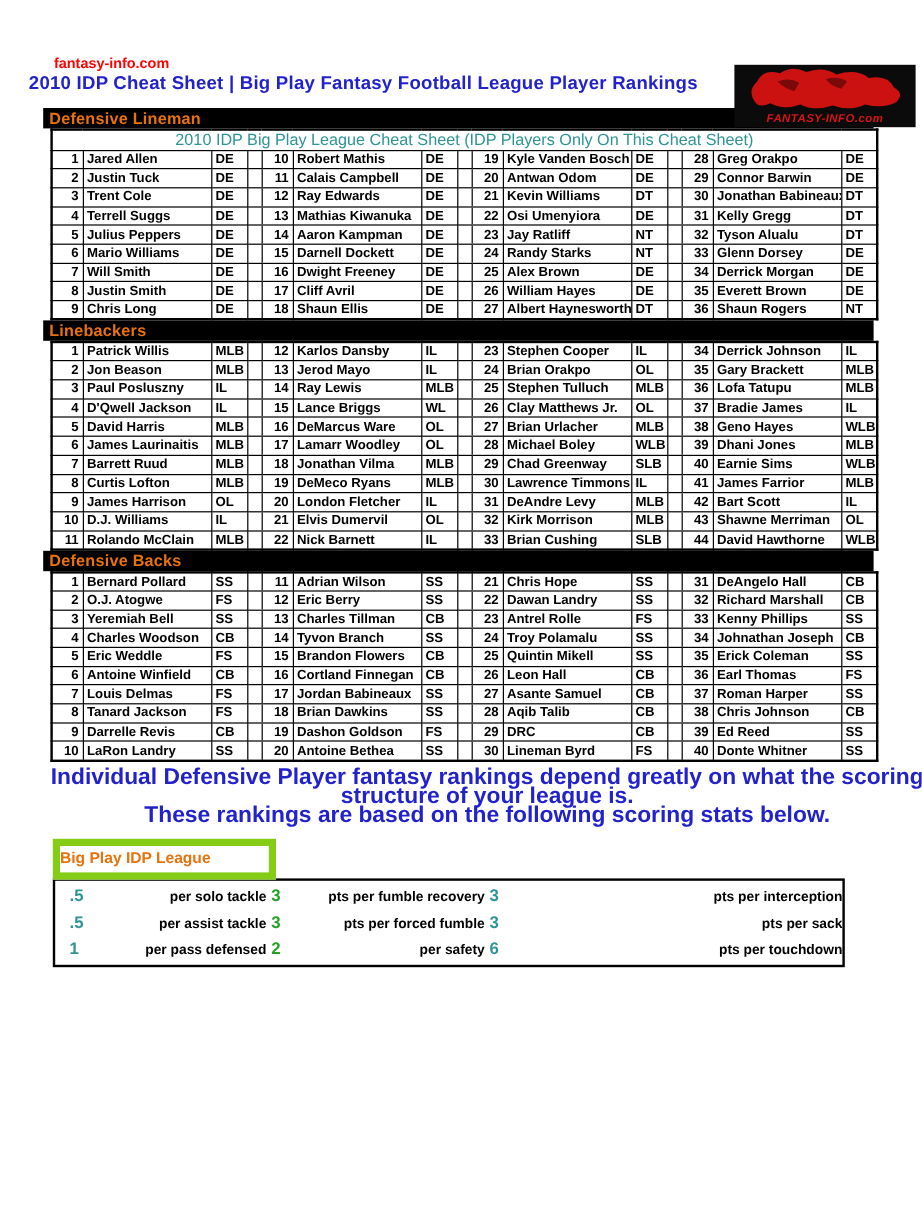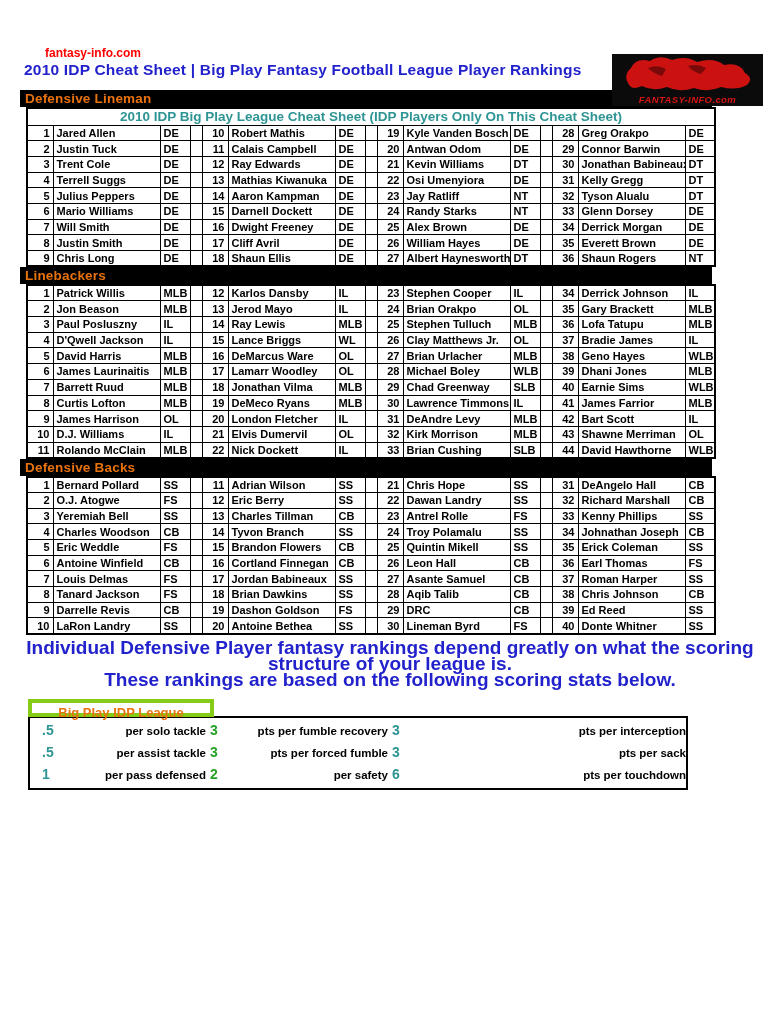--- a/index.html
+++ b/index.html
@@ -20,21 +20,21 @@
   }
   .logo {
     position:absolute; left:612px; top:54px; width:151px; height:52px;
     background:#0b0b0b; overflow:hidden; z-index:5;
   }
   .logo svg { position:absolute; top:0; left:6px; }
   .logo-text {
     position:absolute; bottom:1px; width:100%; text-align:center;
     color:#d81414; font-weight:bold; font-style:italic; font-size:9.5px; letter-spacing:0.4px;
   }
-  .content { position:absolute; left:20px; top:90px; width:692px; }
+  .content { position:absolute; left:36px; top:90px; width:692px; }
   .section-bar {
     background:#000; color:var(--orange);
     font-weight:bold; font-size:13.5px; height:17px; line-height:17px;
     padding-left:5px; letter-spacing:0.2px;
   }
   table {
     border-collapse:collapse; table-layout:fixed;
     width:686px; margin-left:6px;
     border:2px solid #000;
   }
@@ -46,30 +46,30 @@
     border:1px solid #000;
     font-size:11px; font-weight:bold; color:#000;
     height:15.7px; overflow:hidden; white-space:nowrap;
   }
   td.rank { text-align:right; padding-right:3px; }
   td.name { padding-left:3px; }
   td.pos  { padding-left:3px; }
   td.gap  { border-left:none; border-right:none; }
   td.subhead {
     text-align:center; color:var(--teal);
-    font-size:13.5px; height:17px; font-weight:bold;
+    font-size:13.5px; height:17px; font-weight:normal;
   }
   .note-block { margin-top:5px; width:740px; text-align:center; }
   .note-line {
     color:var(--blue); font-weight:bold; font-size:19px; line-height:16px;
   }
   .scoring-title-box {
-    margin-top:11px; margin-left:8px; width:186px; height:18px;
-    border:4px solid #84cc16; margin-bottom:-1px; position:relative; z-index:2;
-    background:#fff; text-align:center; line-height:20px;
+    margin-top:11px; margin-left:8px; width:186px; height:34px;
+    border:6px solid #84cc16; margin-bottom:-1px; position:relative; z-index:2;
+    background:#fff; text-align:left; line-height:20px;
     color:var(--orange); font-weight:bold; font-size:13px;
   }
   .scoring-box {
     margin-left:8px; width:660px; border:2px solid #000; background:#fff;
     padding:4px 0 6px 8px;
   }
   .scoring-grid {
     display:grid;
     grid-template-columns:38px 130px 46px 136px 48px auto;
     row-gap:6px; align-items:baseline;
@@ -475,21 +475,21 @@
           <td class="rank">43</td>
           <td class="name">Shawne Merriman</td>
           <td class="pos">OL</td>
         </tr>
         <tr>
           <td class="rank">11</td>
           <td class="name">Rolando McClain</td>
           <td class="pos">MLB</td>
           <td class="gap"></td>
           <td class="rank">22</td>
-          <td class="name">Nick Dockett</td>
+          <td class="name">Nick Barnett</td>
           <td class="pos">IL</td>
           <td class="gap"></td>
           <td class="rank">33</td>
           <td class="name">Brian Cushing</td>
           <td class="pos">SLB</td>
           <td class="gap"></td>
           <td class="rank">44</td>
           <td class="name">David Hawthorne</td>
           <td class="pos">WLB</td>
         </tr>

